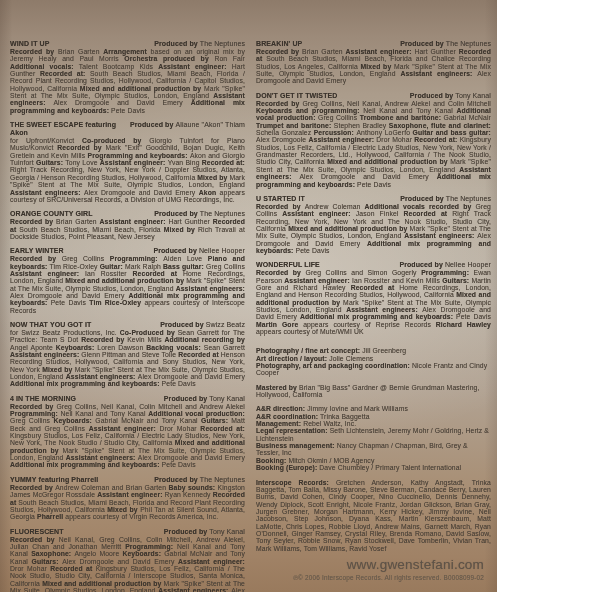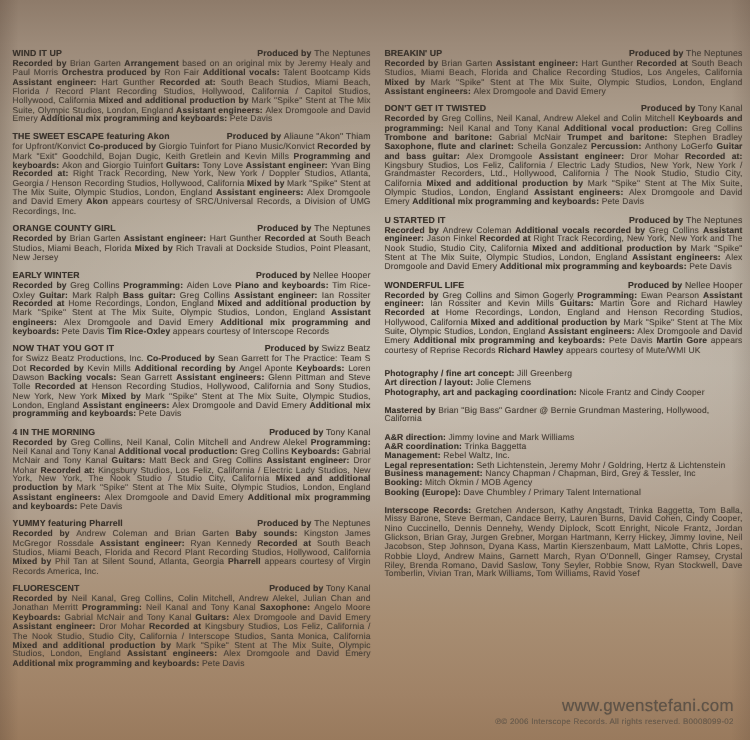--- a/index.html
+++ b/index.html
@@ -2,21 +2,21 @@
 <html><head>
 <meta charset="utf-8">
 <style>
   * { margin: 0; padding: 0; box-sizing: border-box; }
   html, body { width: 600px; height: 592px; overflow: hidden; }
   body {
     font-family: "Liberation Sans", sans-serif;
     position: relative;
   }
   .page {
-    width: 600px; height: 592px;
+    width: 497px; height: 592px;
     position: relative;
     background:
       radial-gradient(ellipse 430px 250px at 57% 46%, rgba(255,252,244,0.30), rgba(255,252,244,0) 72%),
       linear-gradient(90deg, rgba(70,52,40,0.22) 0%, rgba(70,52,40,0) 2.5%, rgba(70,52,40,0) 97.5%, rgba(70,52,40,0.15) 100%),
       linear-gradient(180deg, #8e7b6a 0%, #9c8a79 6%, #ab9c8b 16%, #b5aa9b 32%, #b8aea1 50%, #b1a292 66%, #a78d72 84%, #a08266 94%, #997a5d 100%);
     padding: 40px 6px 0 10px;
   }
   .cols { display: flex; gap: 11px; }
   .col { width: 287px; }
   .section { margin-bottom: 7px; }

